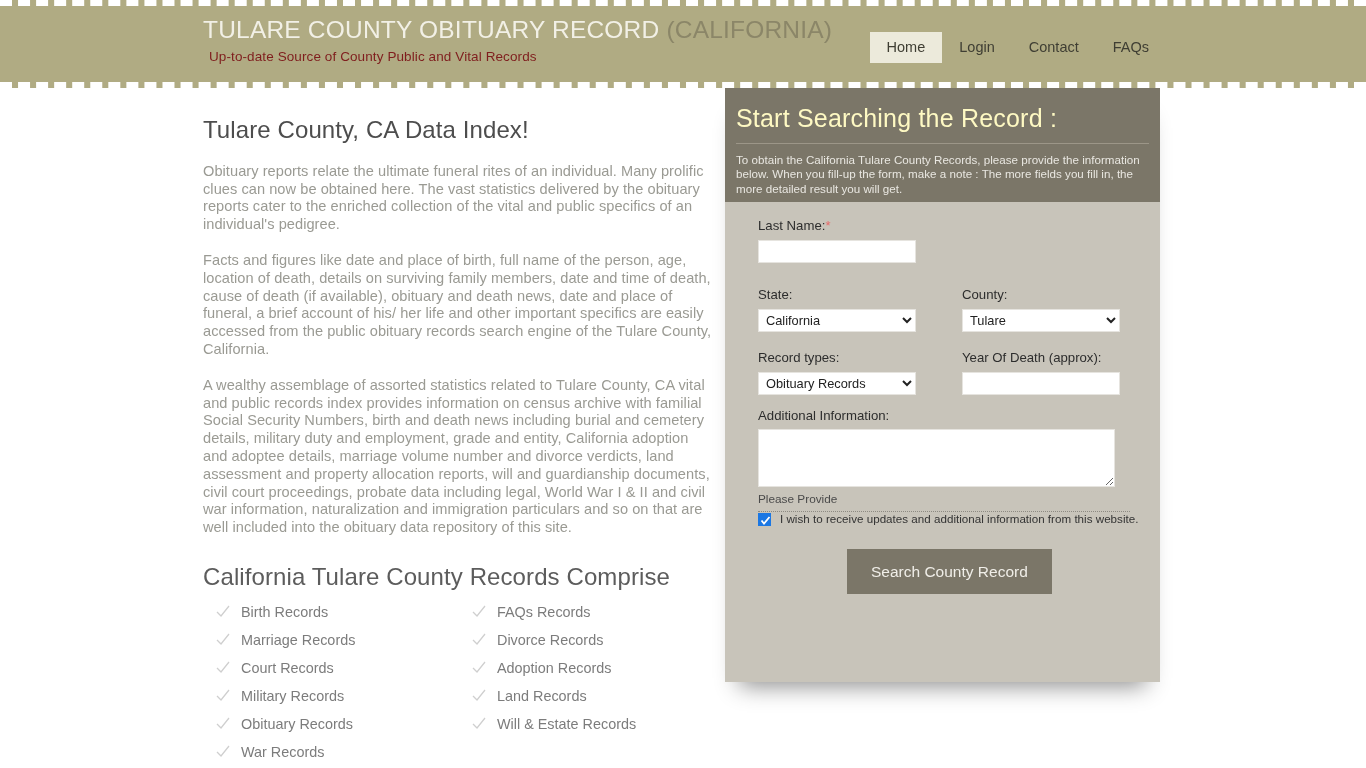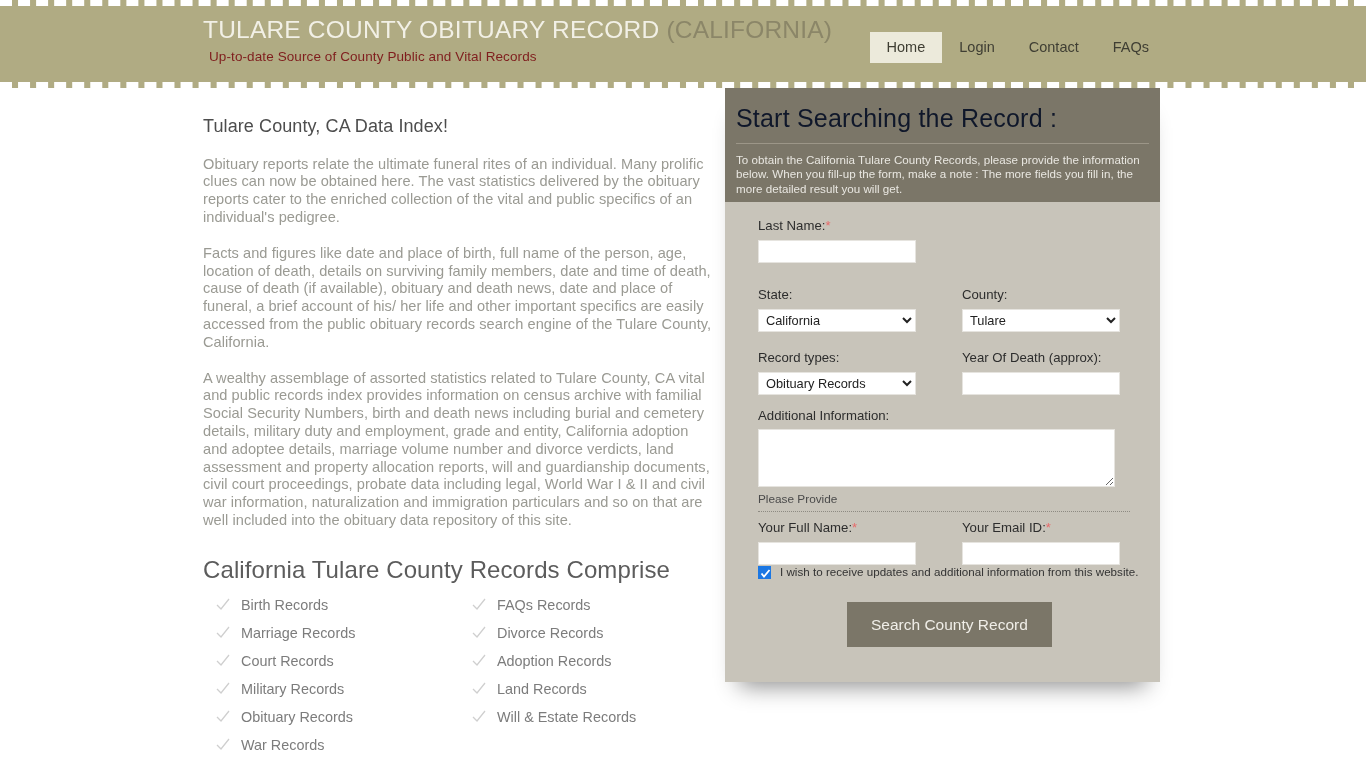--- a/index.html
+++ b/index.html
@@ -85,21 +85,21 @@
 
   
   .content-col {
     position: absolute;
     left: 203px;
     top: 28px;
     width: 512px;
   }
   h1.page-title {
     margin: 0 0 18px 0;
-    font-size: 18px;
+    font-size: 24px;
     font-weight: 400;
     color: #4d4d4d;
     letter-spacing: 0.1px;
     line-height: 1.2;
   }
   p.body-text {
     margin: 0 0 18px 0;
     font-size: 14.6px;
     line-height: 17.8px;
     color: #9a9a93;
@@ -153,21 +153,21 @@
   }
   .form-panel-head {
     background: #7b7668;
     padding: 16px 11px 14px 11px;
     height: 114px;
   }
   .form-panel-head h3 {
     margin: 0 0 9px 0;
     font-size: 25px;
     font-weight: 400;
-    color: #0f172a;
+    color: #fef9c3;
     letter-spacing: 0.2px;
     line-height: 1.15;
     border-bottom: 1px solid #9c9688;
     padding-bottom: 10px;
   }
   .form-panel-head p {
     margin: 0;
     font-size: 11.6px;
     line-height: 14.4px;
     color: #e9e7e1;
@@ -457,30 +457,20 @@
 
       <div style="height:13px"></div>
 
       <div>
         <label class="ta-label">Additional Information:</label>
         <textarea class="ta-input" style=""></textarea>
       </div>
 
       <div class="please-provide">Please Provide</div>
 
-      <div class="form-row tail-row">
-        <div class="fld">
-          <label class="fld-label"><span>Your Full Name:</span><span class="req">*</span></label>
-          <input class="txt-input" type="text" value="" style="">
-        </div>
-        <div class="fld right">
-          <label class="fld-label"><span>Your Email ID:</span><span class="req">*</span></label>
-          <input class="txt-input" type="text" value="" style="">
-        </div>
-      </div>
 
       <div class="consent-row">
         <span class="consent-box">
             <svg width="11" height="11" viewBox="0 0 11 11">
               <path d="M1.5 5.5 L4 8.5 L9.5 2" fill="none" stroke="#ffffff" stroke-width="1.8"></path>
             </svg>
           </span>
         <span class="consent-label">I wish to receive updates and additional information from this website.</span>
       </div>
 

